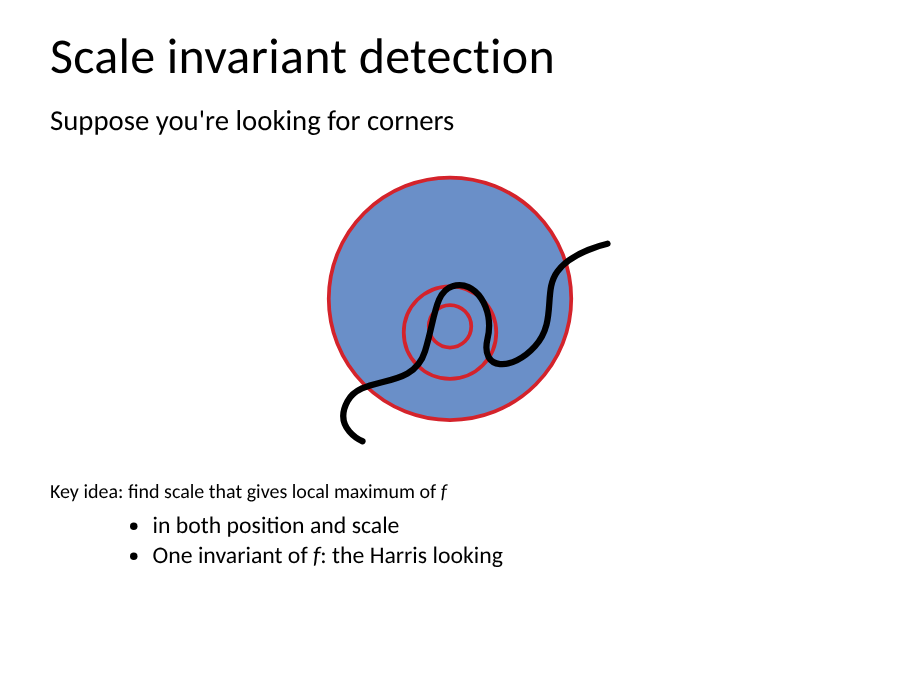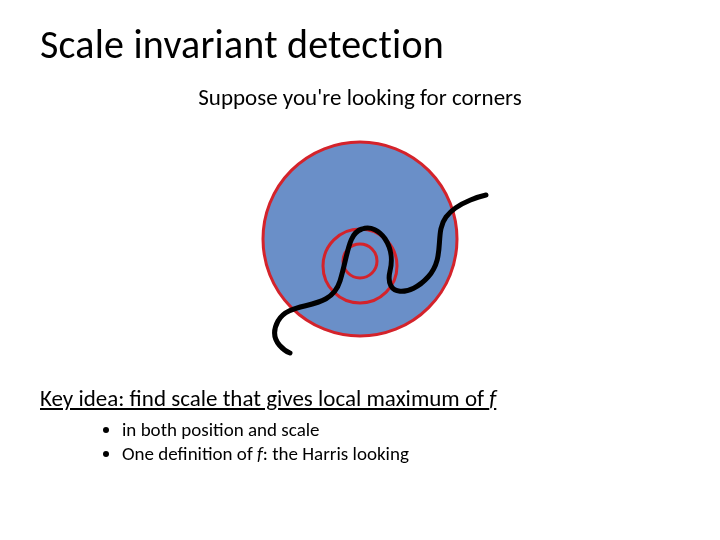--- a/index.html
+++ b/index.html
@@ -1,21 +1,21 @@
 <!DOCTYPE html>
 <html><head>
 <meta charset="utf-8">
 <style>
   * { margin: 0; padding: 0; box-sizing: border-box; }
   html, body { width: 720px; height: 540px; background: #fff; font-family: Calibri, "Segoe UI", Arial, sans-serif; color: #000; }
   .slide { position: relative; width: 720px; height: 460px; padding: 20px 40px 0 40px; }
   .title { font-size: 40px; font-weight: 400; margin-bottom: 14px; letter-spacing: 0.2px; }
-  .subtitle { font-size: 23px; font-weight: 400; margin-bottom: 10px; text-align: center; }
+  .subtitle { font-size: 23px; font-weight: 400; margin-bottom: 10px; }
   .figure { position: relative; width: 340px; height: 240px; margin: 0 auto 14px auto; }
-  .keyline { font-size: 23px; font-weight: 400; margin-top: 23px; text-decoration: underline; }
+  .keyline { font-size: 16px; font-weight: 400; margin-top: 23px; }
   .keyline .fi { font-style: italic; }
   ul.bullets { list-style: disc; margin: 6px 0 0 82px; padding: 0; }
   ul.bullets li { font-size: 19px; line-height: 1.25; }
   ul.bullets li .fi { font-style: italic; }
 </style>
 </head>
 <body>
 
 <div class="slide">
 
@@ -45,17 +45,17 @@
 
   <div class="keyline">
     <span>Key idea:  find scale that gives local maximum of </span><span class="fi">f</span>
   </div>
 
   <ul class="bullets">
     <li>
       <span>in both position and scale</span>
     </li>
     <li>
-      <span>One definition of </span><span class="fi">f</span><span>: the Harris looking</span>
+      <span>One invariant of </span><span class="fi">f</span><span>: the Harris looking</span>
     </li>
   </ul>
 
 </div>
 
 </body></html>

